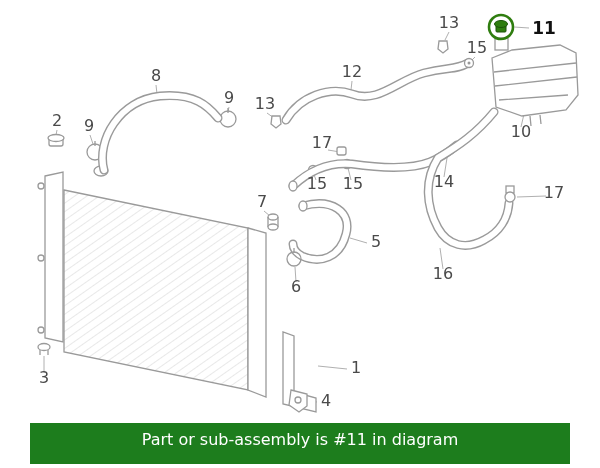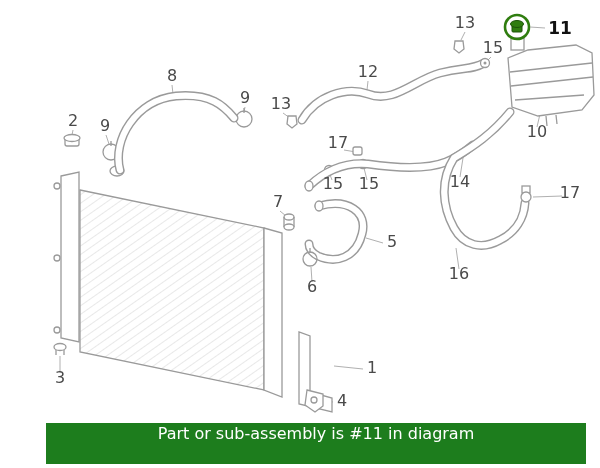--- a/index.html
+++ b/index.html
@@ -7,37 +7,37 @@
     --highlight_green:#2f7d0f;
     --line_art_gray:#9a9a9a;
     --callout_text:#4a4a4a;
     --banner_text:#ffffff;
   }
   html,body{margin:0;padding:0;}
   body{
     width:600px;height:468px;position:relative;background:#ffffff;
     font-family:"DejaVu Sans","Liberation Sans",sans-serif;overflow:hidden;
   }
-  .stage{position:absolute;left:16px;top:0;width:484px;height:468px;}
+  .stage{position:absolute;left:0;top:0;width:484px;height:468px;}
   svg{display:block;}
   .art{stroke:var(--line_art_gray);fill:none;stroke-width:1.3;}
   .artfill{stroke:var(--line_art_gray);fill:#ffffff;stroke-width:1.3;}
   .core{stroke:var(--line_art_gray);stroke-width:1.3;}
   .leader{stroke:#b0b0b0;stroke-width:1;fill:none;}
   .hose-outer{stroke:var(--line_art_gray);stroke-width:9;fill:none;stroke-linecap:round;}
   .hose-inner{stroke:#ffffff;stroke-width:6.2;fill:none;stroke-linecap:round;}
   .dot{fill:var(--line_art_gray);stroke:none;}
   .green-part{fill:var(--highlight_green);stroke:#1c5408;stroke-width:1;}
   .hl-ring{stroke:var(--highlight_green);stroke-width:2.6;fill:none;}
   text.callout{font-size:16px;fill:var(--callout_text);text-anchor:middle;}
   text.callout-hl{font-size:17px;font-weight:bold;fill:#111111;text-anchor:middle;}
   .banner{
     position:absolute;left:30px;top:423px;width:540px;height:41px;
     background:var(--banner_green);color:var(--banner_text);
-    text-align:center;font-size:16px;line-height:19.5px;box-sizing:border-box;padding-top:1px;
+    text-align:center;font-size:16px;line-height:19.5px;box-sizing:border-box;padding-top:7px;
   }
 </style>
 </head>
 <body>
 
 <div class="stage">
 
 <svg width="600" height="468" viewBox="0 0 600 468">
   <defs>
     <pattern id="hatch" width="7" height="7" patternUnits="userSpaceOnUse" patternTransform="rotate(55)">

